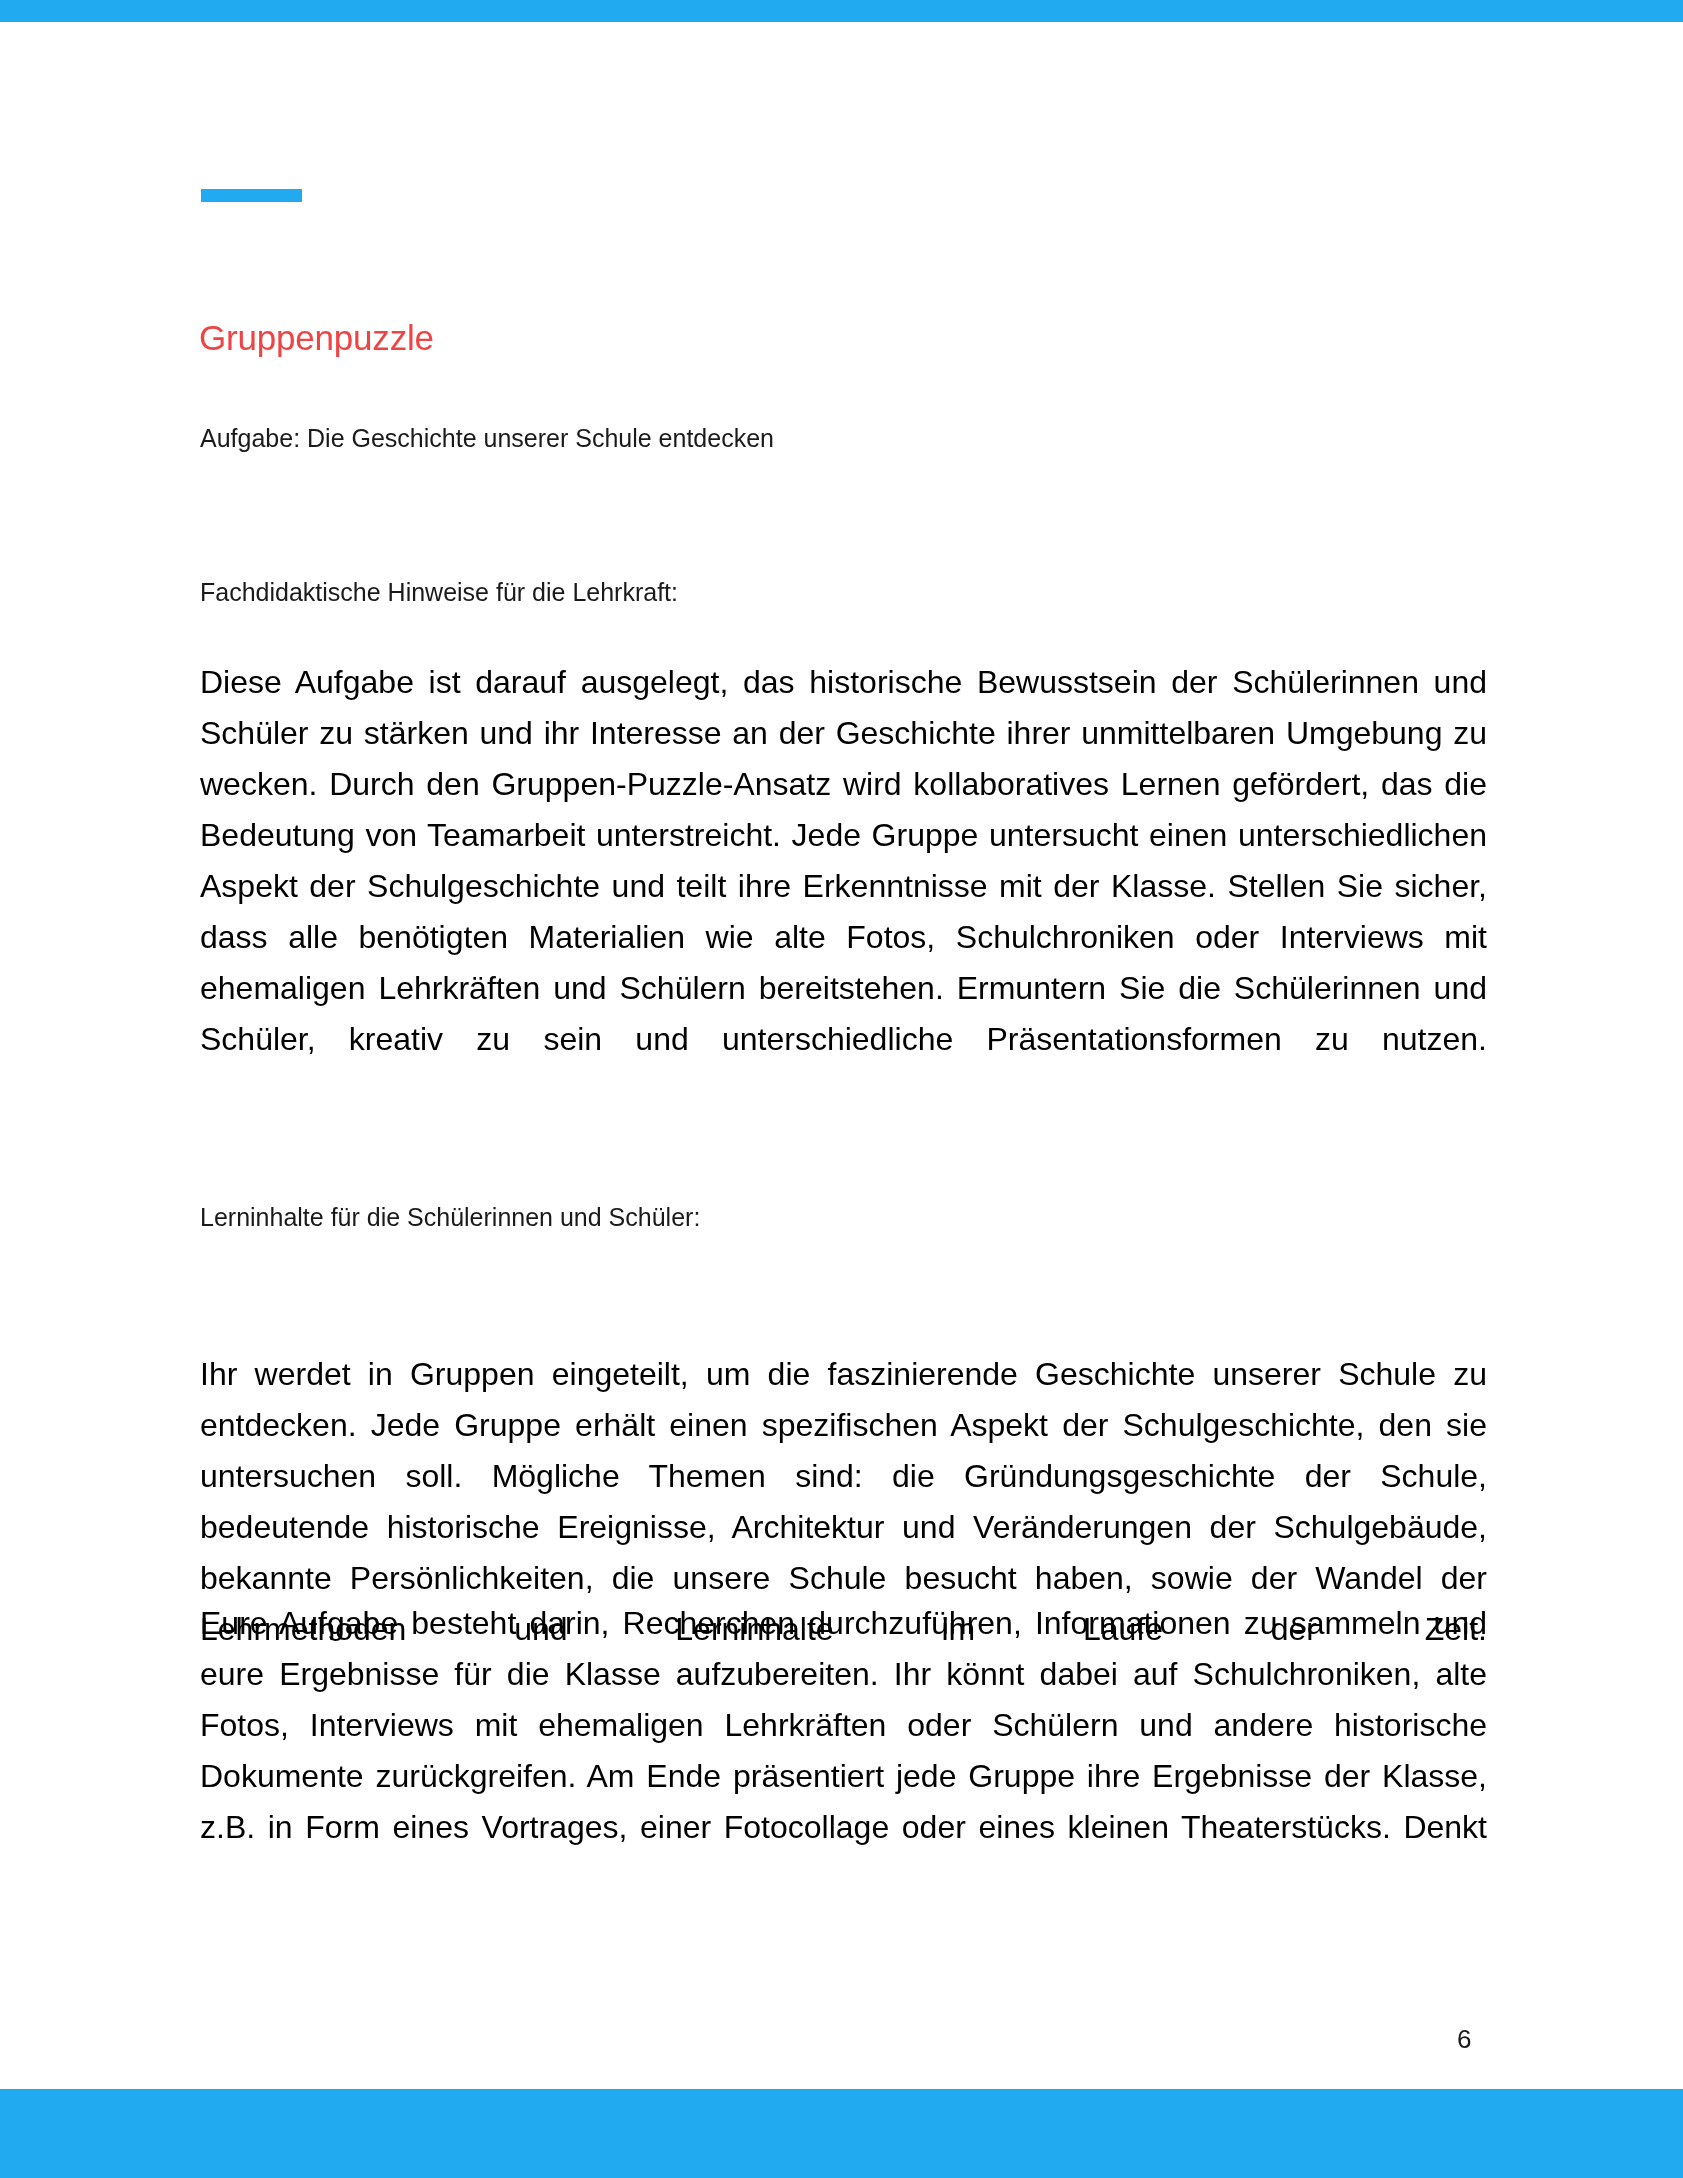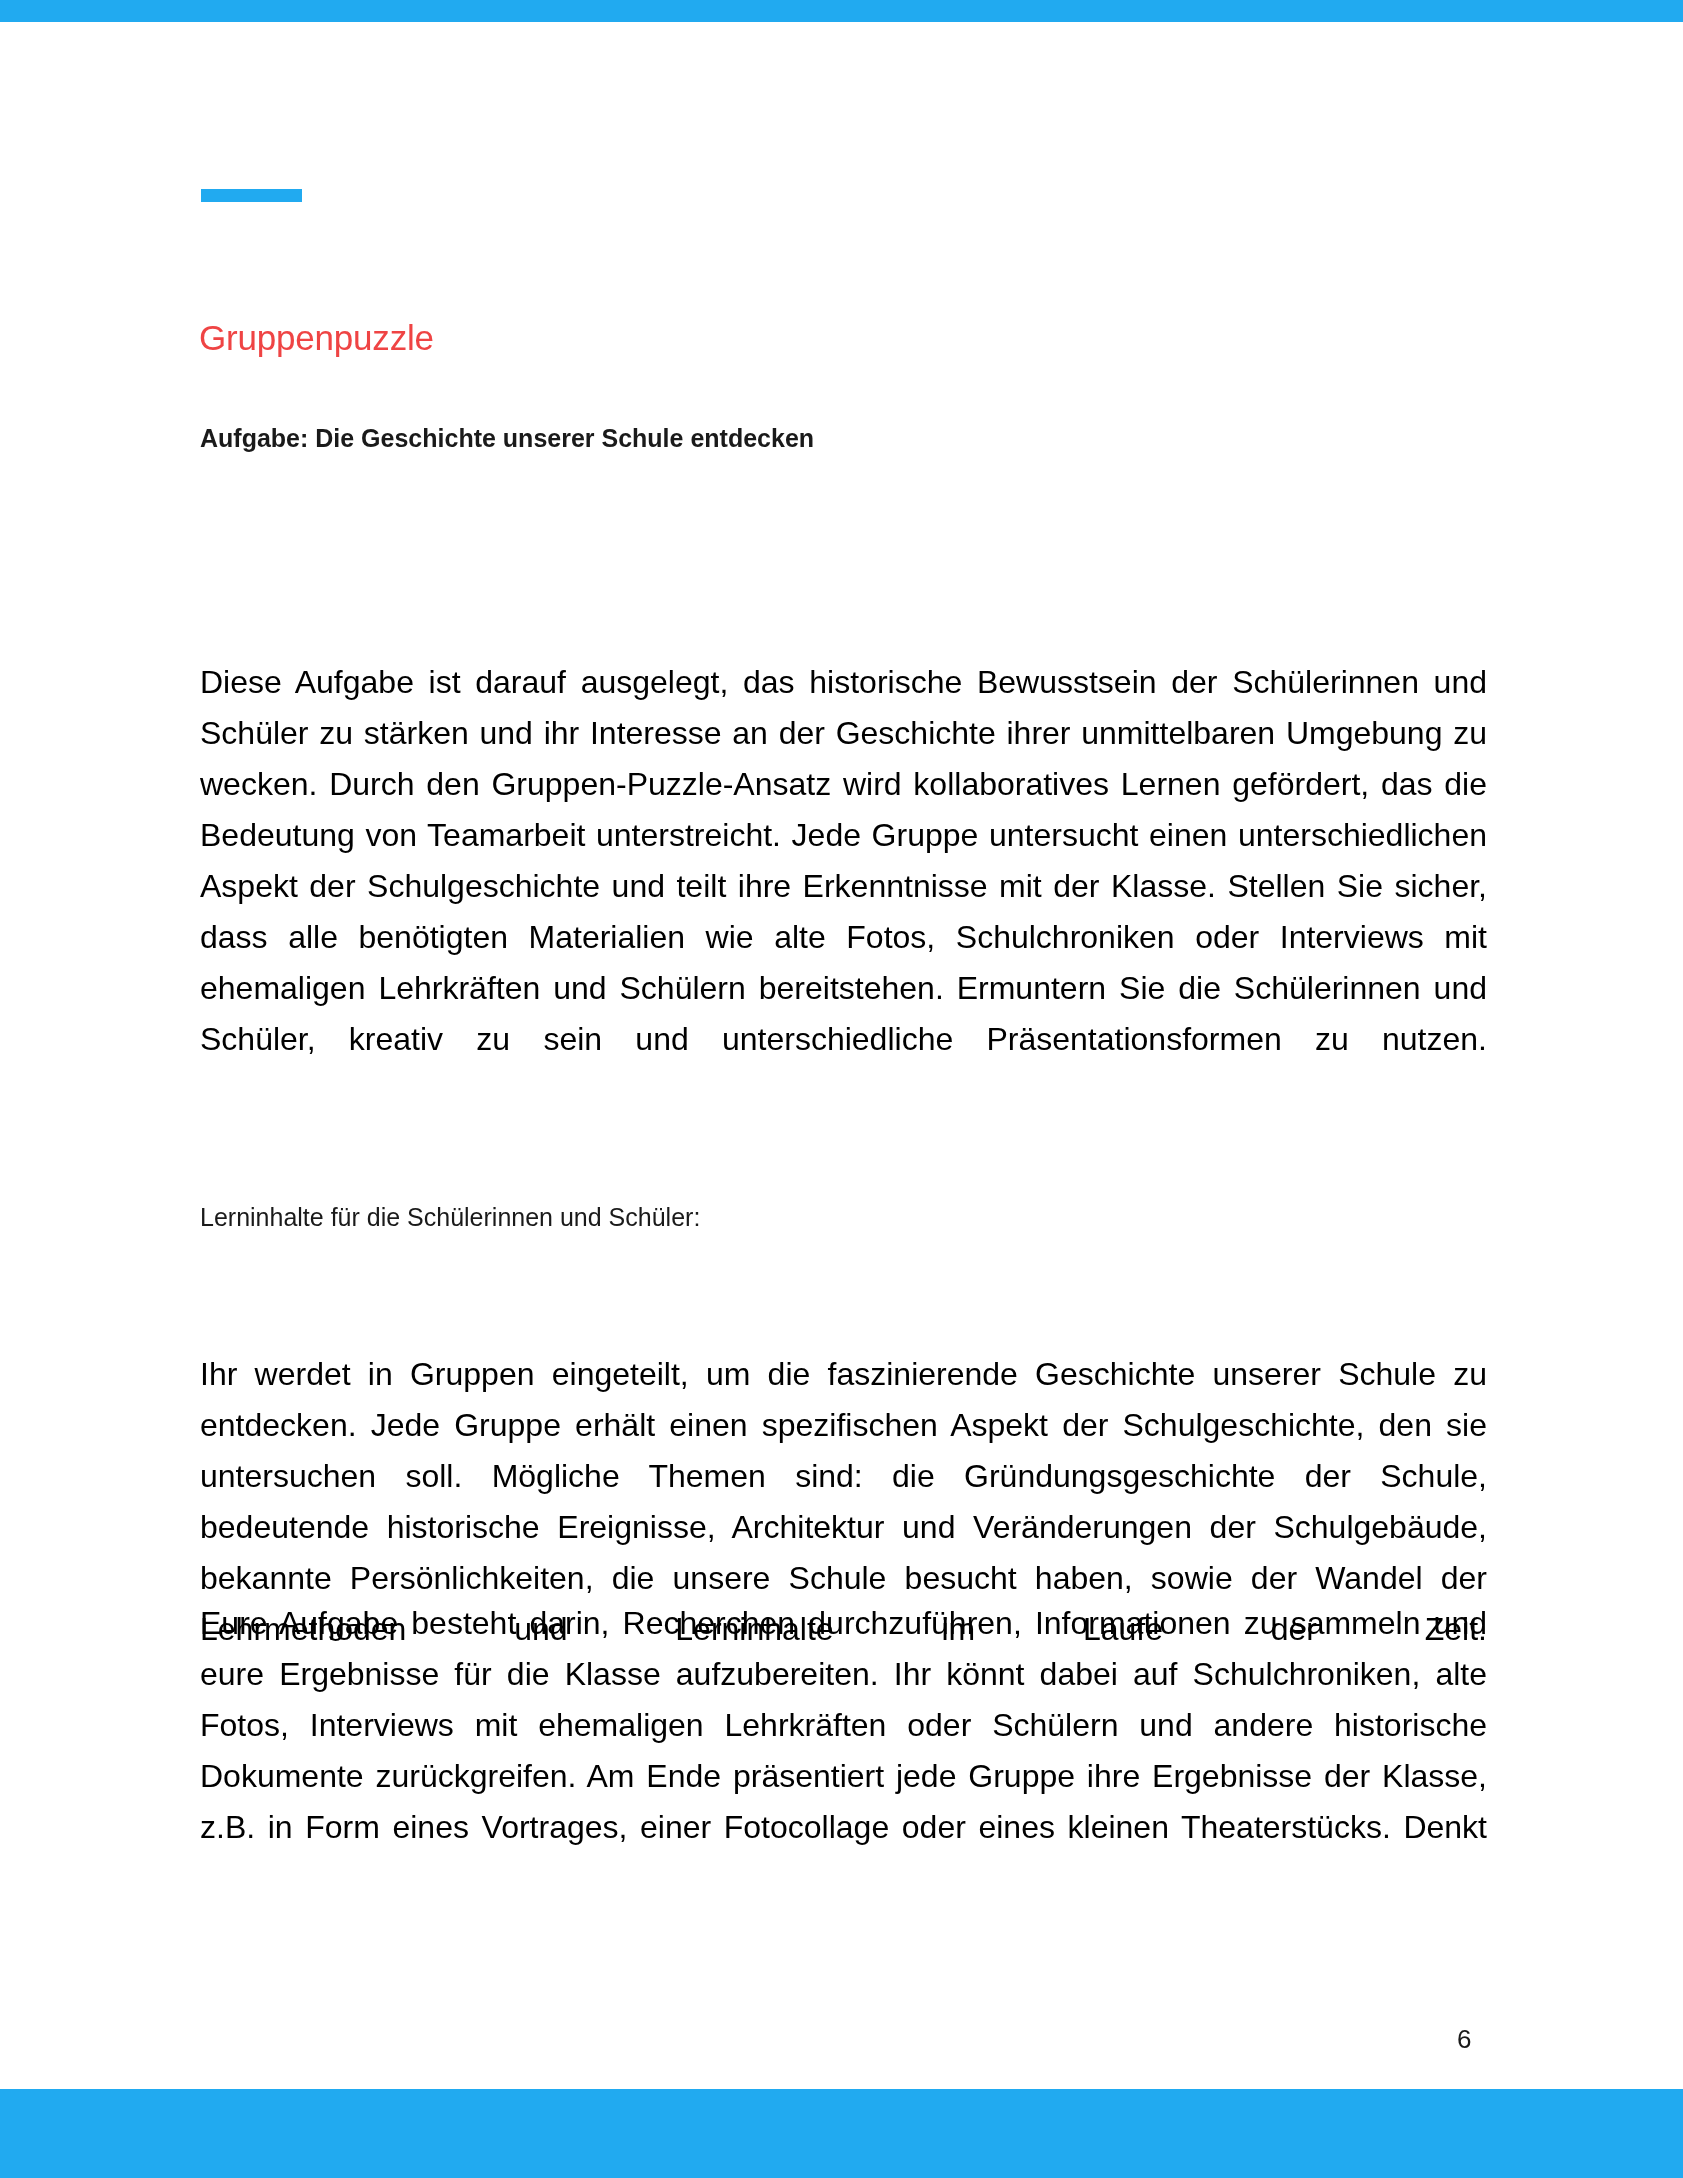--- a/index.html
+++ b/index.html
@@ -61,21 +61,21 @@
     letter-spacing: -0.2px;
     line-height: 1;
     white-space: nowrap;
   }
 
   .subtitle {
     position: absolute;
     left: 200px;
     top: 397px;
     font-size: 25px;
-    font-weight: 700;
+    font-weight: 400;
     color: #1a1a1a;
     line-height: 1.3;
     white-space: nowrap;
     text-align: right;
   }
 
   .section-heading {
     position: absolute;
     left: 200px;
     font-size: 25px;
@@ -126,20 +126,21 @@
 <div class="page">
 
   <div class="bar-top"></div>
 
   <div class="accent-dash"></div>
 
   <h1 class="doc-title">Gruppenpuzzle</h1>
 
   <p class="subtitle">Aufgabe: Die Geschichte unserer Schule entdecken</p>
 
+  <h2 class="section-heading heading-lehrkraft">Fachdidaktische Hinweise für die Lehrkraft:</h2>
 
   <p class="body-par par-1 flow">Diese Aufgabe ist darauf ausgelegt, das historische Bewusstsein der Schülerinnen und Schüler zu stärken und ihr Interesse an der Geschichte ihrer unmittelbaren Umgebung zu wecken. Durch den Gruppen-Puzzle-Ansatz wird kollaboratives Lernen gefördert, das die Bedeutung von Teamarbeit unterstreicht. Jede Gruppe untersucht einen unterschiedlichen Aspekt der Schulgeschichte und teilt ihre Erkenntnisse mit der Klasse. Stellen Sie sicher, dass alle benötigten Materialien wie alte Fotos, Schulchroniken oder Interviews mit ehemaligen Lehrkräften und Schülern bereitstehen. Ermuntern Sie die Schülerinnen und Schüler, kreativ zu sein und unterschiedliche Präsentationsformen zu nutzen.</p>
 
   <h2 class="section-heading heading-aufgabentext">Lerninhalte für die Schülerinnen und Schüler:</h2>
 
   <p class="body-par par-2 flow">Ihr werdet in Gruppen eingeteilt, um die faszinierende Geschichte unserer Schule zu entdecken. Jede Gruppe erhält einen spezifischen Aspekt der Schulgeschichte, den sie untersuchen soll. Mögliche Themen sind: die Gründungsgeschichte der Schule, bedeutende historische Ereignisse, Architektur und Veränderungen der Schulgebäude, bekannte Persönlichkeiten, die unsere Schule besucht haben, sowie der Wandel der Lehrmethoden und Lerninhalte im Laufe der Zeit.</p>
 
   <p class="body-par par-3 flow">Eure Aufgabe besteht darin, Recherchen durchzuführen, Informationen zu sammeln und eure Ergebnisse für die Klasse aufzubereiten. Ihr könnt dabei auf Schulchroniken, alte Fotos, Interviews mit ehemaligen Lehrkräften oder Schülern und andere historische Dokumente zurückgreifen. Am Ende präsentiert jede Gruppe ihre Ergebnisse der Klasse, z.B. in Form eines Vortrages, einer Fotocollage oder eines kleinen Theaterstücks. Denkt</p>
 
   <div class="page-number">6</div>

